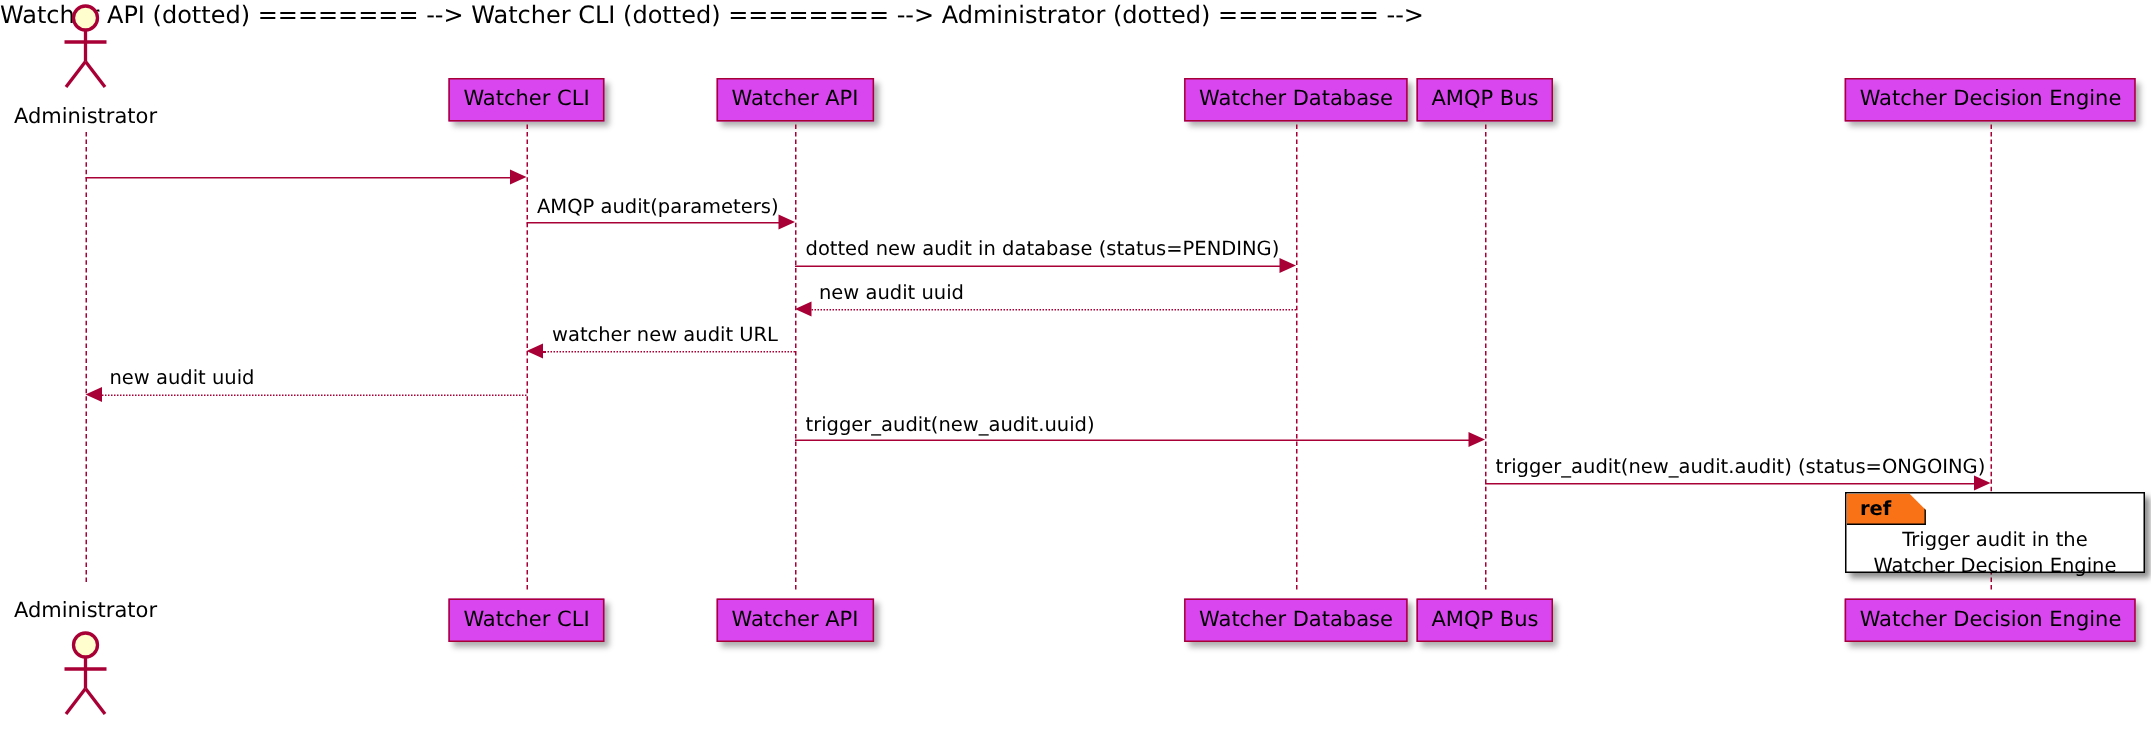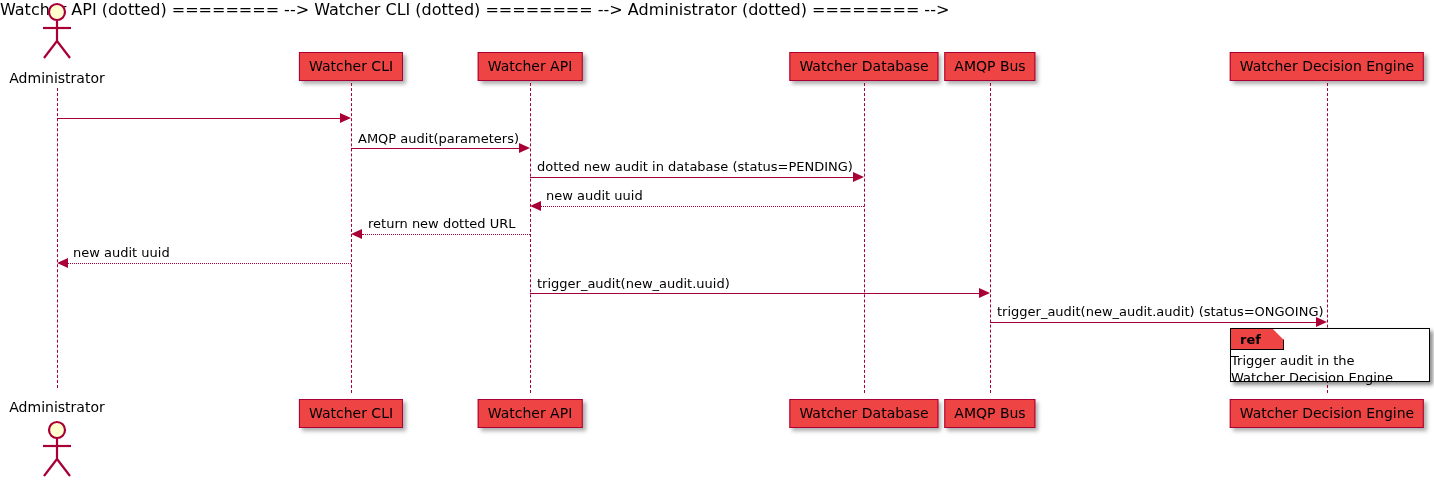--- a/index.html
+++ b/index.html
@@ -15,21 +15,21 @@
     width: 1434px;
     height: 486px;
     background: #FFFFFF;
     overflow: hidden;
   }
 
   
   .participant {
     position: absolute;
     box-sizing: border-box;
-    background: #ef4444;
+    background: #d946ef;
     border: 1.5px solid #A80036;
     color: #000000;
     font-size: 14px;
     line-height: 1;
     text-align: center;
     padding: 6px 9px 7px 9px;
     white-space: nowrap;
     box-shadow: 3px 3px 4px rgba(0,0,0,0.32);
     transform: translateX(-50%);
   }
@@ -92,35 +92,36 @@
     border: 1.5px solid #000000;
     box-shadow: 3px 3px 4px rgba(0,0,0,0.45);
   }
   .ref-tab {
     position: absolute;
     left: 0;
     top: 0;
     box-sizing: border-box;
     height: 21px;
     padding: 3px 22px 3px 9px;
-    background: #ef4444;
+    background: #f97316;
     border-right: 1.5px solid #000000;
     border-bottom: 1.5px solid #000000;
     font-size: 13px;
     font-weight: bold;
     color: #000000;
     line-height: 15px;
     
     clip-path: polygon(0 0, calc(100% - 11px) 0, 100% 11px, 100% 100%, 0 100%);
   }
   .ref-body {
     position: absolute;
     left: 0;
     right: 0;
     top: 23px;
+    text-align: center;
     font-size: 13px;
     color: #000000;
     line-height: 17px;
   }
   .ref-body div { white-space: nowrap; }
 </style>
 </head>
 <body>
 
 <div id="diagram">
@@ -169,21 +170,21 @@
   <div class="msg-label" style="left:537px; top:160px;">dotted new audit in database (status=PENDING)</div>
 
    Watcher API (dotted) ======== --&gt;
   <div class="msg dotted" style="left:541px; top:206px; width:323px;"></div>
   <div class="arrowhead left" style="left:530px; top:201px;"></div>
   <div class="msg-label" style="left:546px; top:189px;">new audit uuid</div>
 
    Watcher CLI (dotted) ======== --&gt;
   <div class="msg dotted" style="left:362px; top:234px; width:168px;"></div>
   <div class="arrowhead left" style="left:351px; top:229px;"></div>
-  <div class="msg-label" style="left:368px; top:217px;">return new dotted URL</div>
+  <div class="msg-label" style="left:368px; top:217px;">watcher new audit URL</div>
 
    Administrator (dotted) ======== --&gt;
   <div class="msg dotted" style="left:68px; top:263px; width:283px;"></div>
   <div class="arrowhead left" style="left:57px; top:258px;"></div>
   <div class="msg-label" style="left:73px; top:246px;">new audit uuid</div>
 
   
   <div class="msg" style="left:530px; top:293px; width:451px;"></div>
   <div class="arrowhead right" style="left:979px; top:288px;"></div>
   <div class="msg-label" style="left:537px; top:277px;">trigger_audit(new_audit.uuid)</div>

